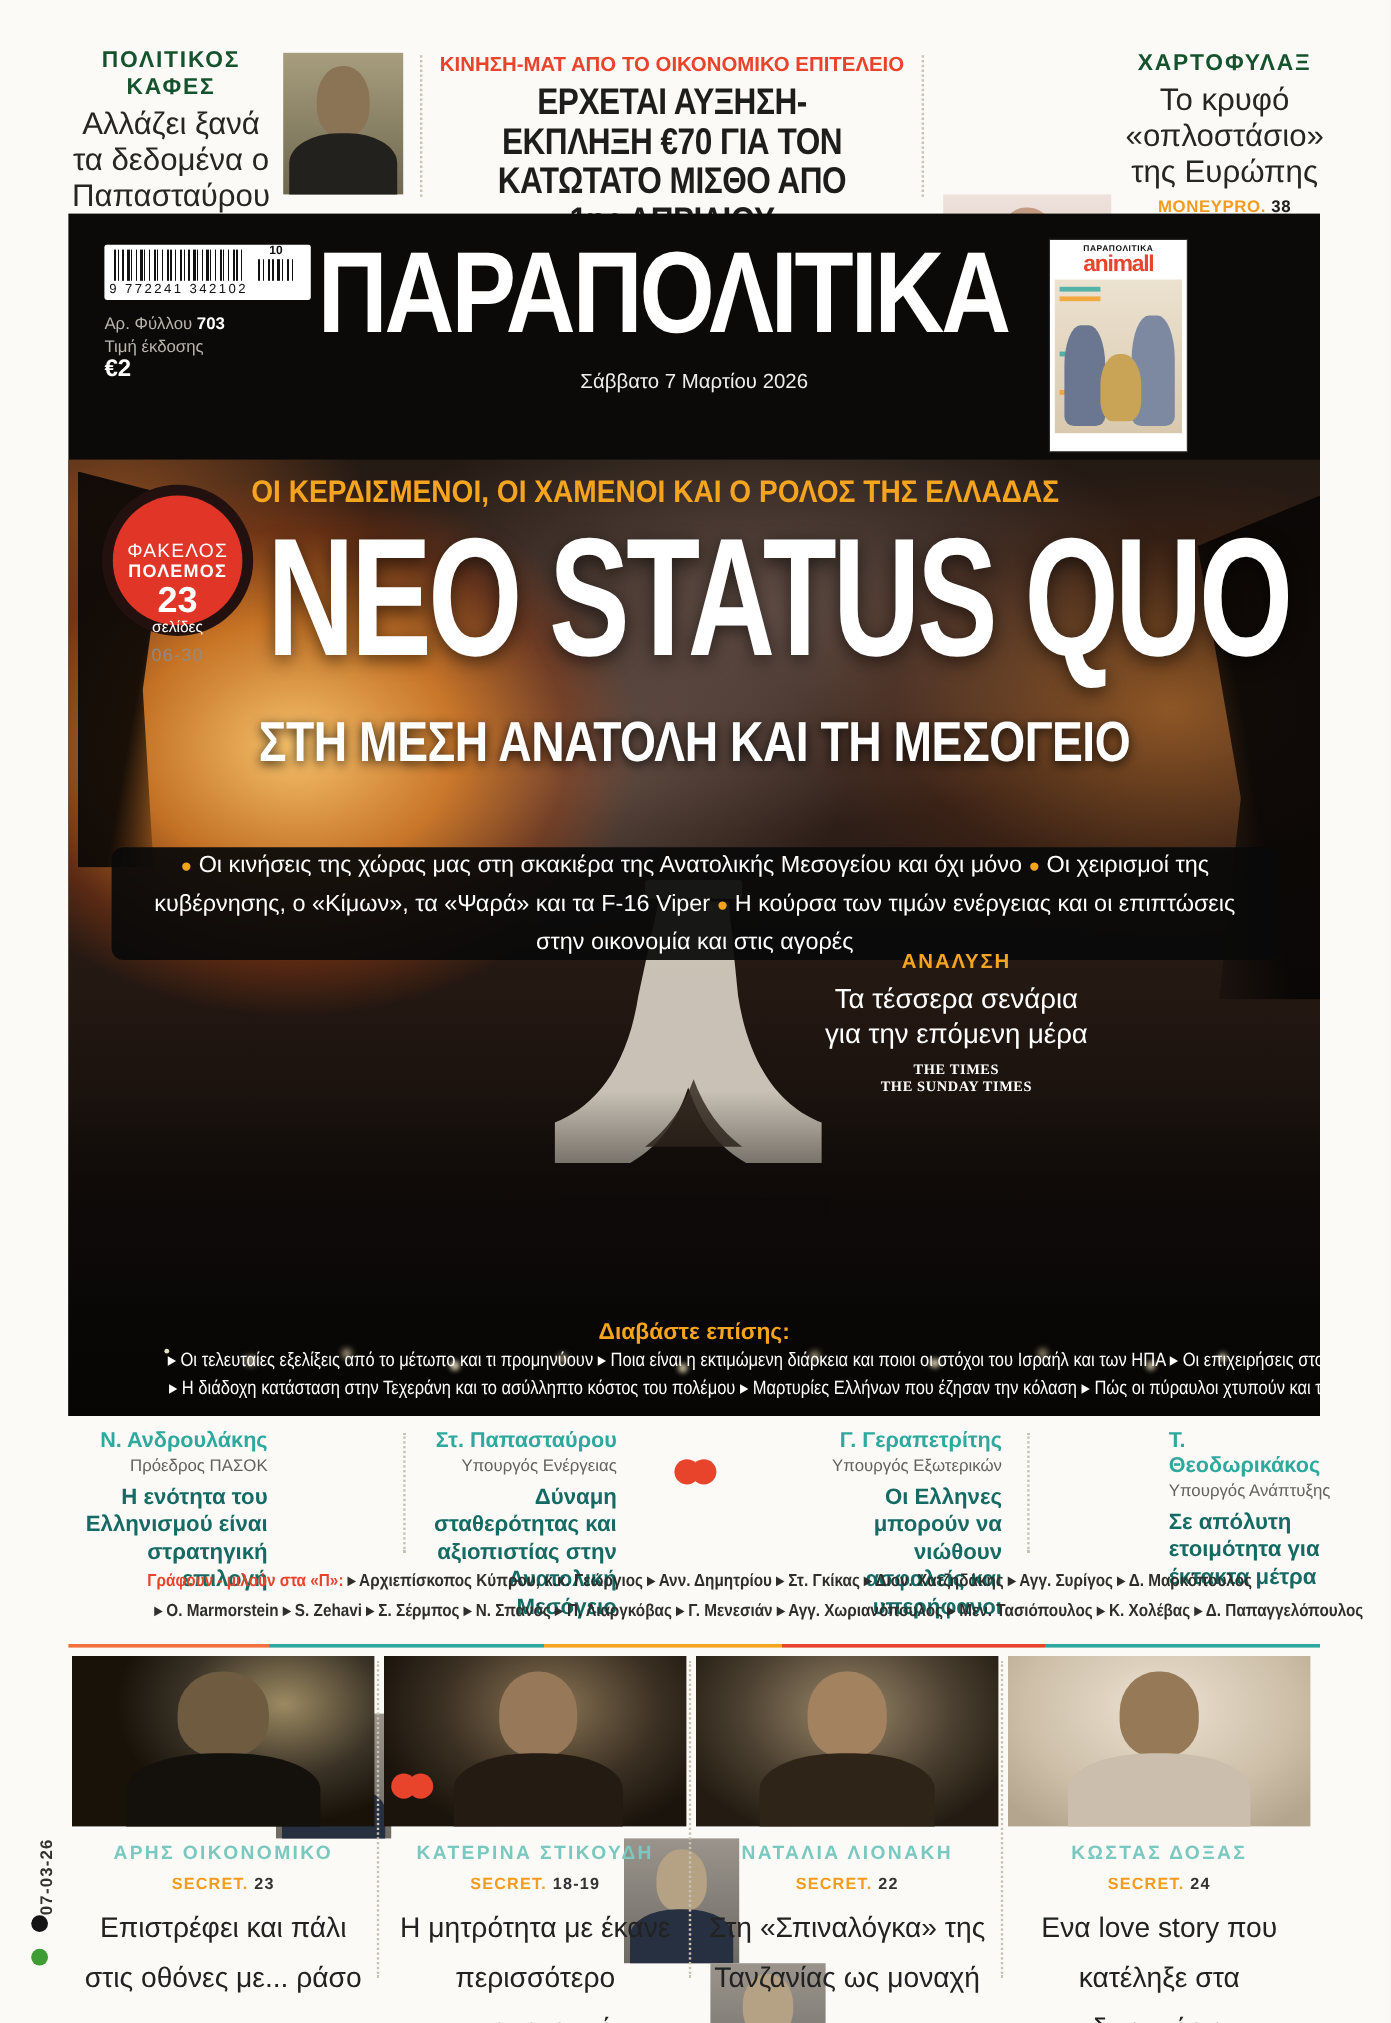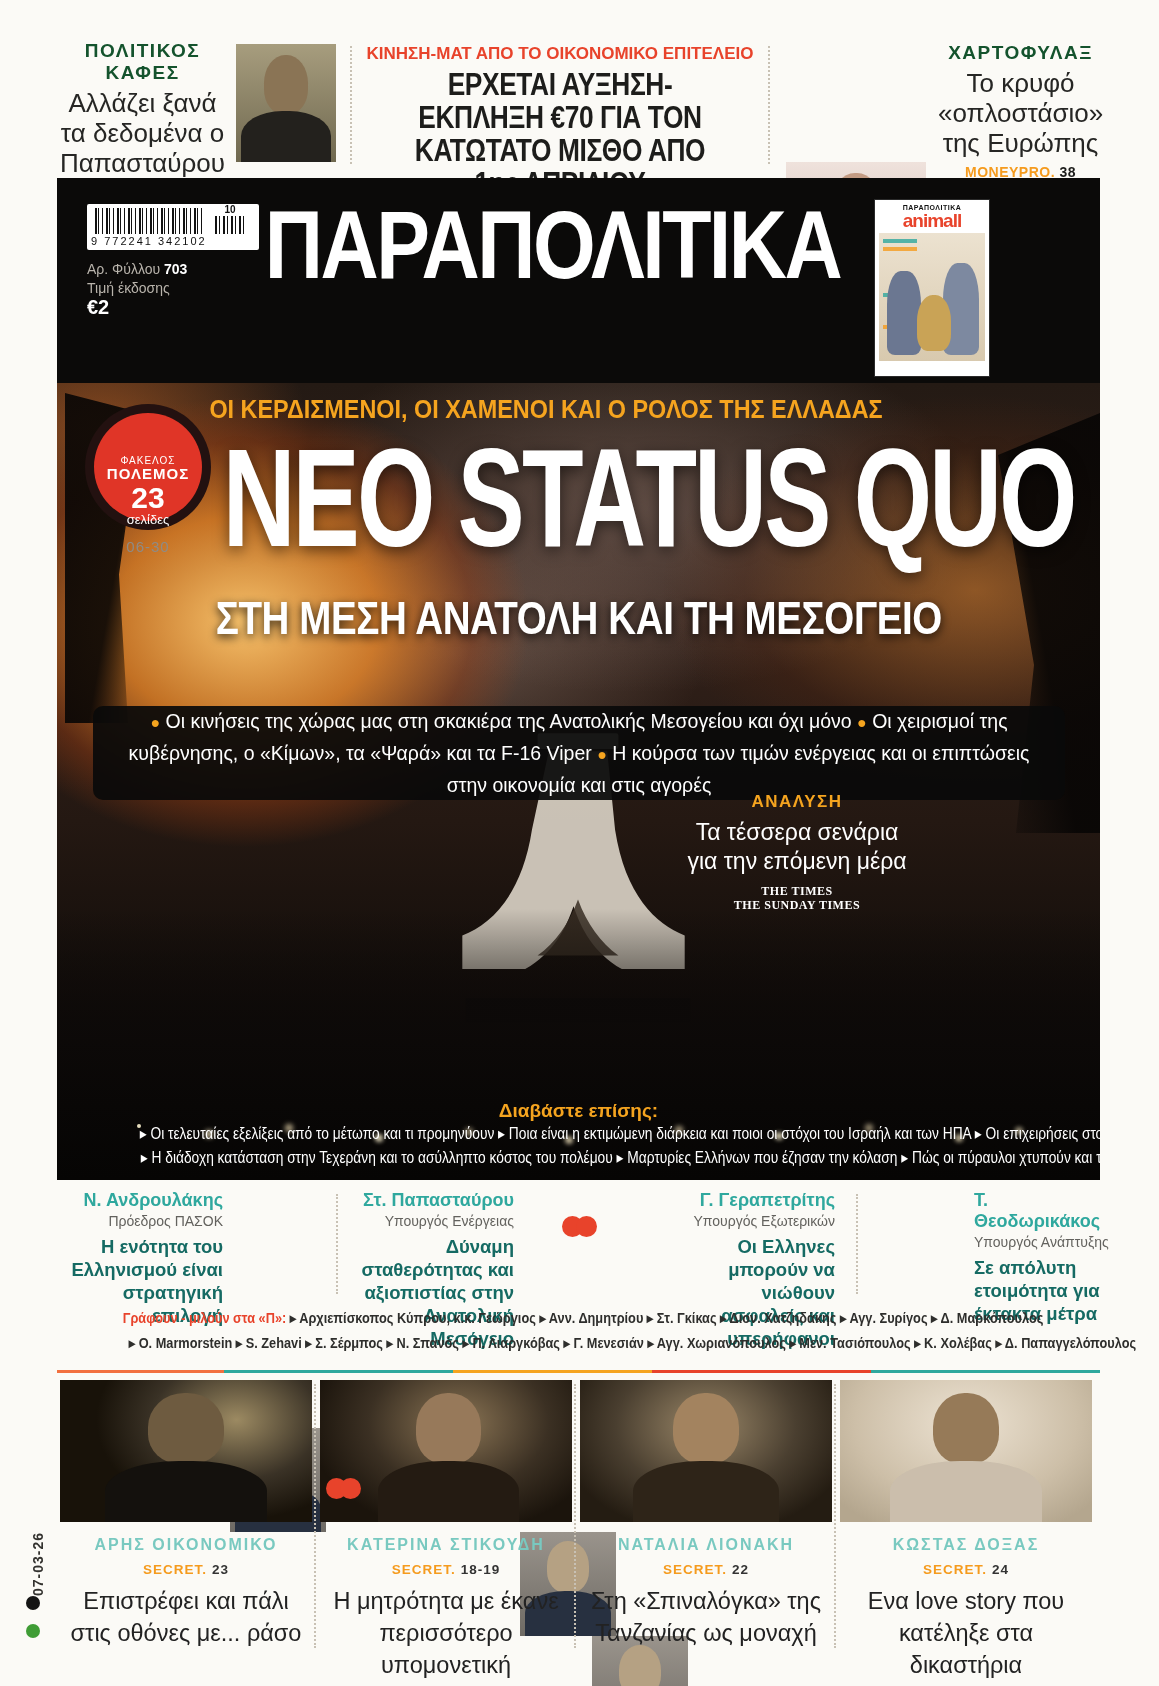--- a/index.html
+++ b/index.html
@@ -74,21 +74,21 @@
   .insert-photo .p1{position:absolute;left:8px;top:38px;width:34px;height:84px;background:#6b7791;border-radius:40% 40% 8px 8px;}
   .insert-photo .p2{position:absolute;right:6px;top:30px;width:36px;height:92px;background:#7d89a0;border-radius:40% 40% 8px 8px;}
   .insert-photo .dog{position:absolute;left:38px;top:62px;width:34px;height:56px;background:#caa softened;background:#c9a356;border-radius:46% 46% 30% 30%;}
   .insert-photo .tb{position:absolute;left:4px;width:34px;height:4px;background:#2fa89e;opacity:.8;}
   .insert-photo .tb.o{background:#f59b1e;}
 
   .badge-outer{position:absolute;left:28px;top:226px;width:126px;height:126px;border-radius:50%;
     background:#231110;display:flex;align-items:center;justify-content:center;}
   .badge{width:108px;height:108px;border-radius:50%;background:#e03527;color:#fff;text-align:center;
     display:flex;flex-direction:column;justify-content:center;line-height:1.12;}
-  .badge .b1{font-size:10px;letter-spacing:1px;margin-top:48px;}
+  .badge .b1{font-size:16px;letter-spacing:1px;margin-top:48px;}
   .badge .b2{font-size:15px;font-weight:700;letter-spacing:1px;}
   .badge .b3{font-size:30px;font-weight:700;line-height:30px;}
   .badge .b4{font-size:13px;}
   .badge-range{position:absolute;left:28px;top:360px;width:126px;text-align:center;font-size:15px;color:#8f8b85;letter-spacing:1px;}
 
   .cover-kicker{position:absolute;left:0;top:216px;width:977px;text-align:center;
     font-size:26px;font-weight:700;color:#f5a41f;white-space:nowrap;}
   .headline{position:absolute;left:0;top:244px;width:1043px;text-align:center;
     font-size:140px;line-height:152px;font-weight:700;color:#fff;letter-spacing:-4px;white-space:nowrap;
     text-shadow:0 4px 18px rgba(0,0,0,.55);}
@@ -127,21 +127,21 @@
   .c-label{color:#e8432b;}
 
   .rule-multicolor{position:absolute;left:57px;top:1370px;width:1043px;height:3px;
     background:linear-gradient(90deg,#f2703f 0 16%,#2fa89e 16% 38%,#f5a41f 38% 57%,#e8432b 57% 78%,#2fa89e 78% 100%);}
 
   
   .celeb{position:absolute;top:1380px;width:252px;text-align:center;}
   .celeb-photo{width:252px;height:142px;}
   .celeb-name{margin-top:14px;font-size:16px;font-weight:700;letter-spacing:2px;color:#79c9c0;}
   .celeb-ref{margin-top:8px;font-size:13.5px;font-weight:700;letter-spacing:1px;color:#333;}
-  .celeb-title{margin-top:8px;font-size:23.5px;line-height:32px;color:#222;}
+  .celeb-title{margin-top:8px;font-size:23.5px;line-height:42px;color:#222;}
 
   .edge-date{position:absolute;left:30px;top:1486px;height:110px;writing-mode:vertical-rl;transform:rotate(180deg);
     font-size:14px;font-weight:700;color:#33322f;letter-spacing:1px;}
   .dot{position:absolute;left:26px;width:14px;height:14px;border-radius:50%;}
   .dot.black{top:1596px;background:#141414;}
   .dot.green{top:1624px;background:#3f9c35;}
 </style>
 </head>
 <body>
 
@@ -211,20 +211,21 @@
     <div class="issue-info">
       <div><span>Αρ. Φύλλου</span>
            <b>703</b></div>
       <div>Τιμή έκδοσης</div>
       <div class="price">€2</div>
     </div>
 
     <div class="logo">
       <span class="cond" style="transform:scaleX(.84);">ΠΑΡΑΠΟΛΙΤΙΚΑ</span>
     </div>
+    <div class="edition-date">Σάββατο 7 Μαρτίου 2026</div>
 
     <div class="insert">
       <div class="insert-brand">ΠΑΡΑΠΟΛΙΤΙΚΑ</div>
       <div class="insert-title">animall</div>
       <div class="insert-photo">
         <div class="tb" style="top:6px;"></div>
         <div class="tb o" style="top:14px;"></div>
         <div class="tb" style="top:60px;"></div>
         <div class="tb o" style="top:92px;"></div>
         <div class="p1"></div>

